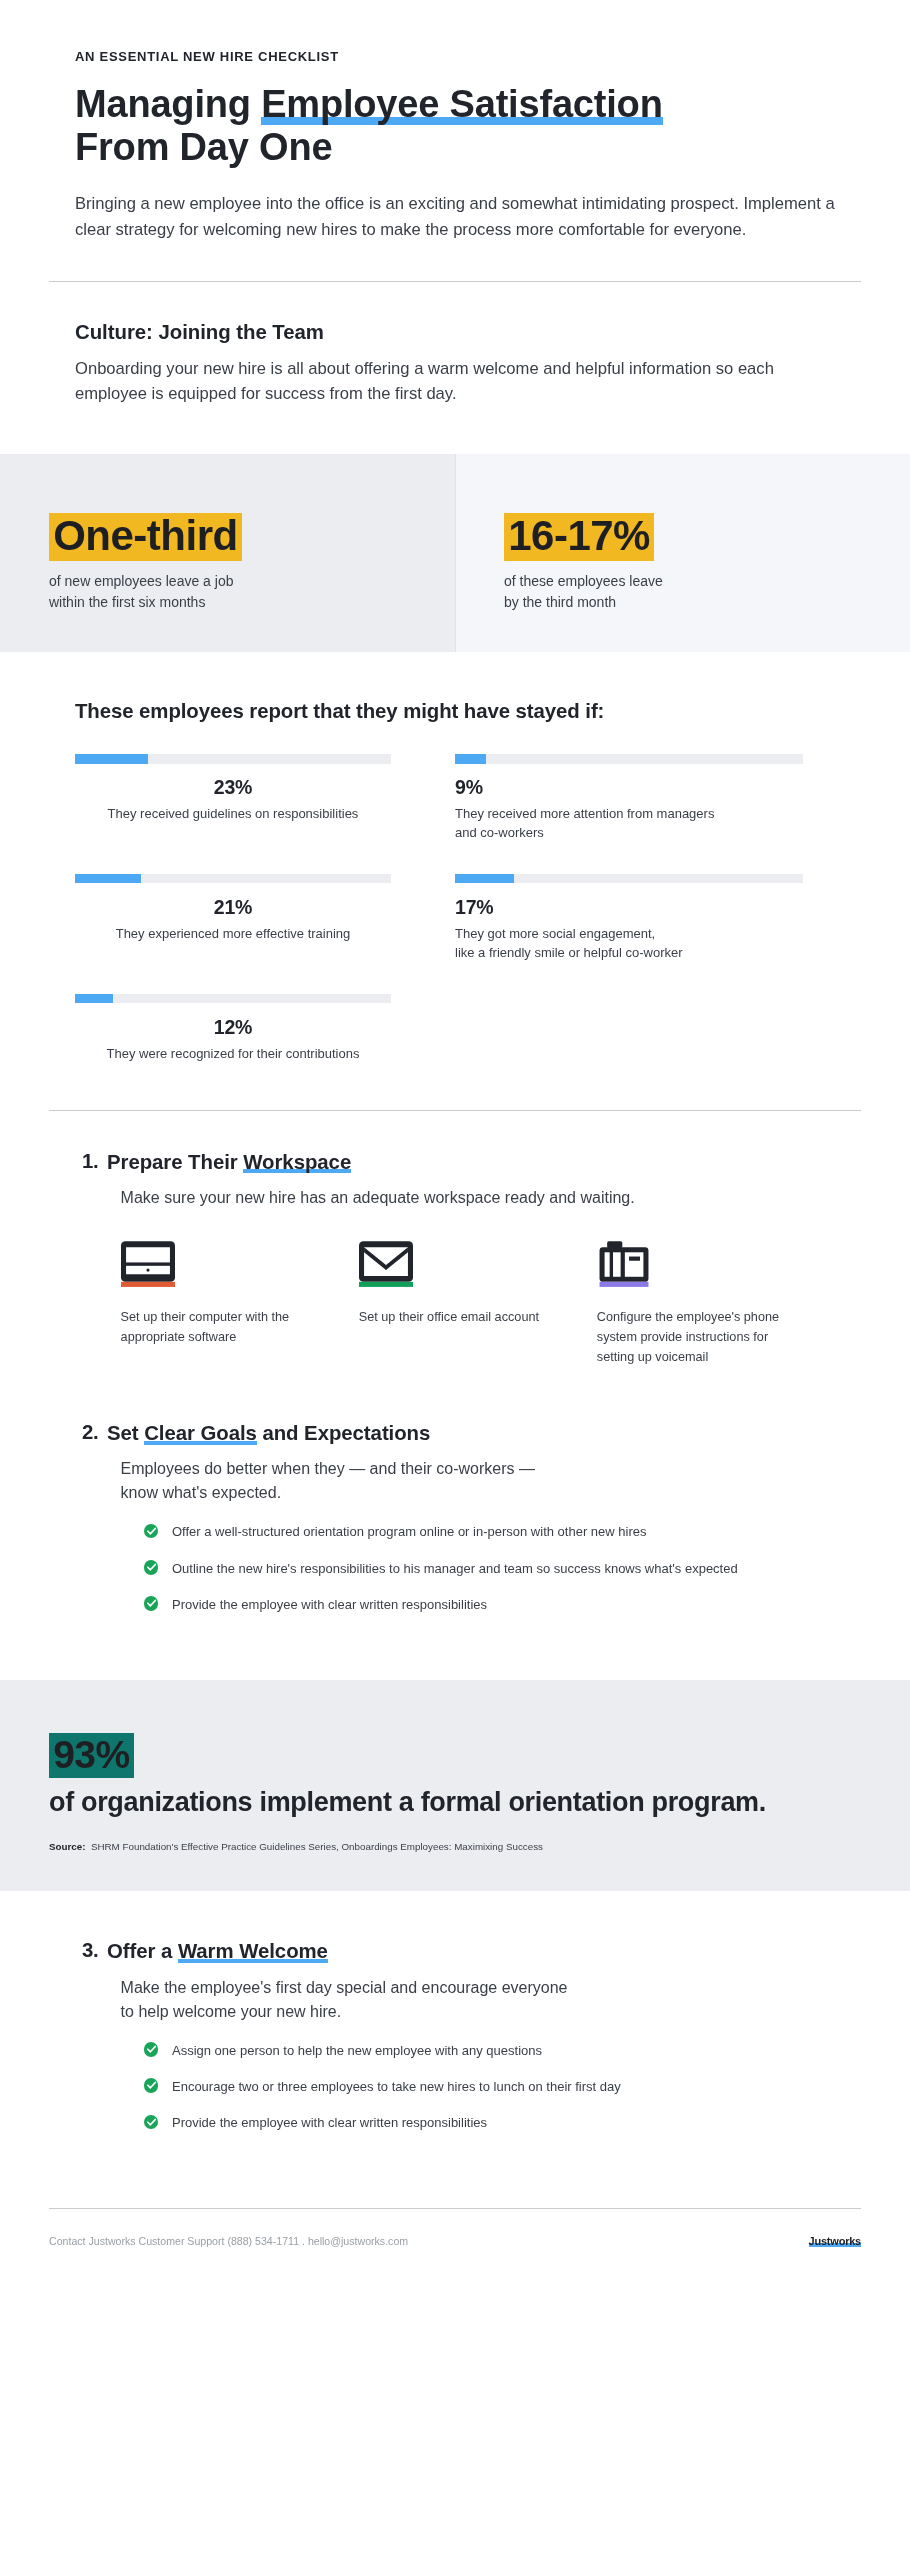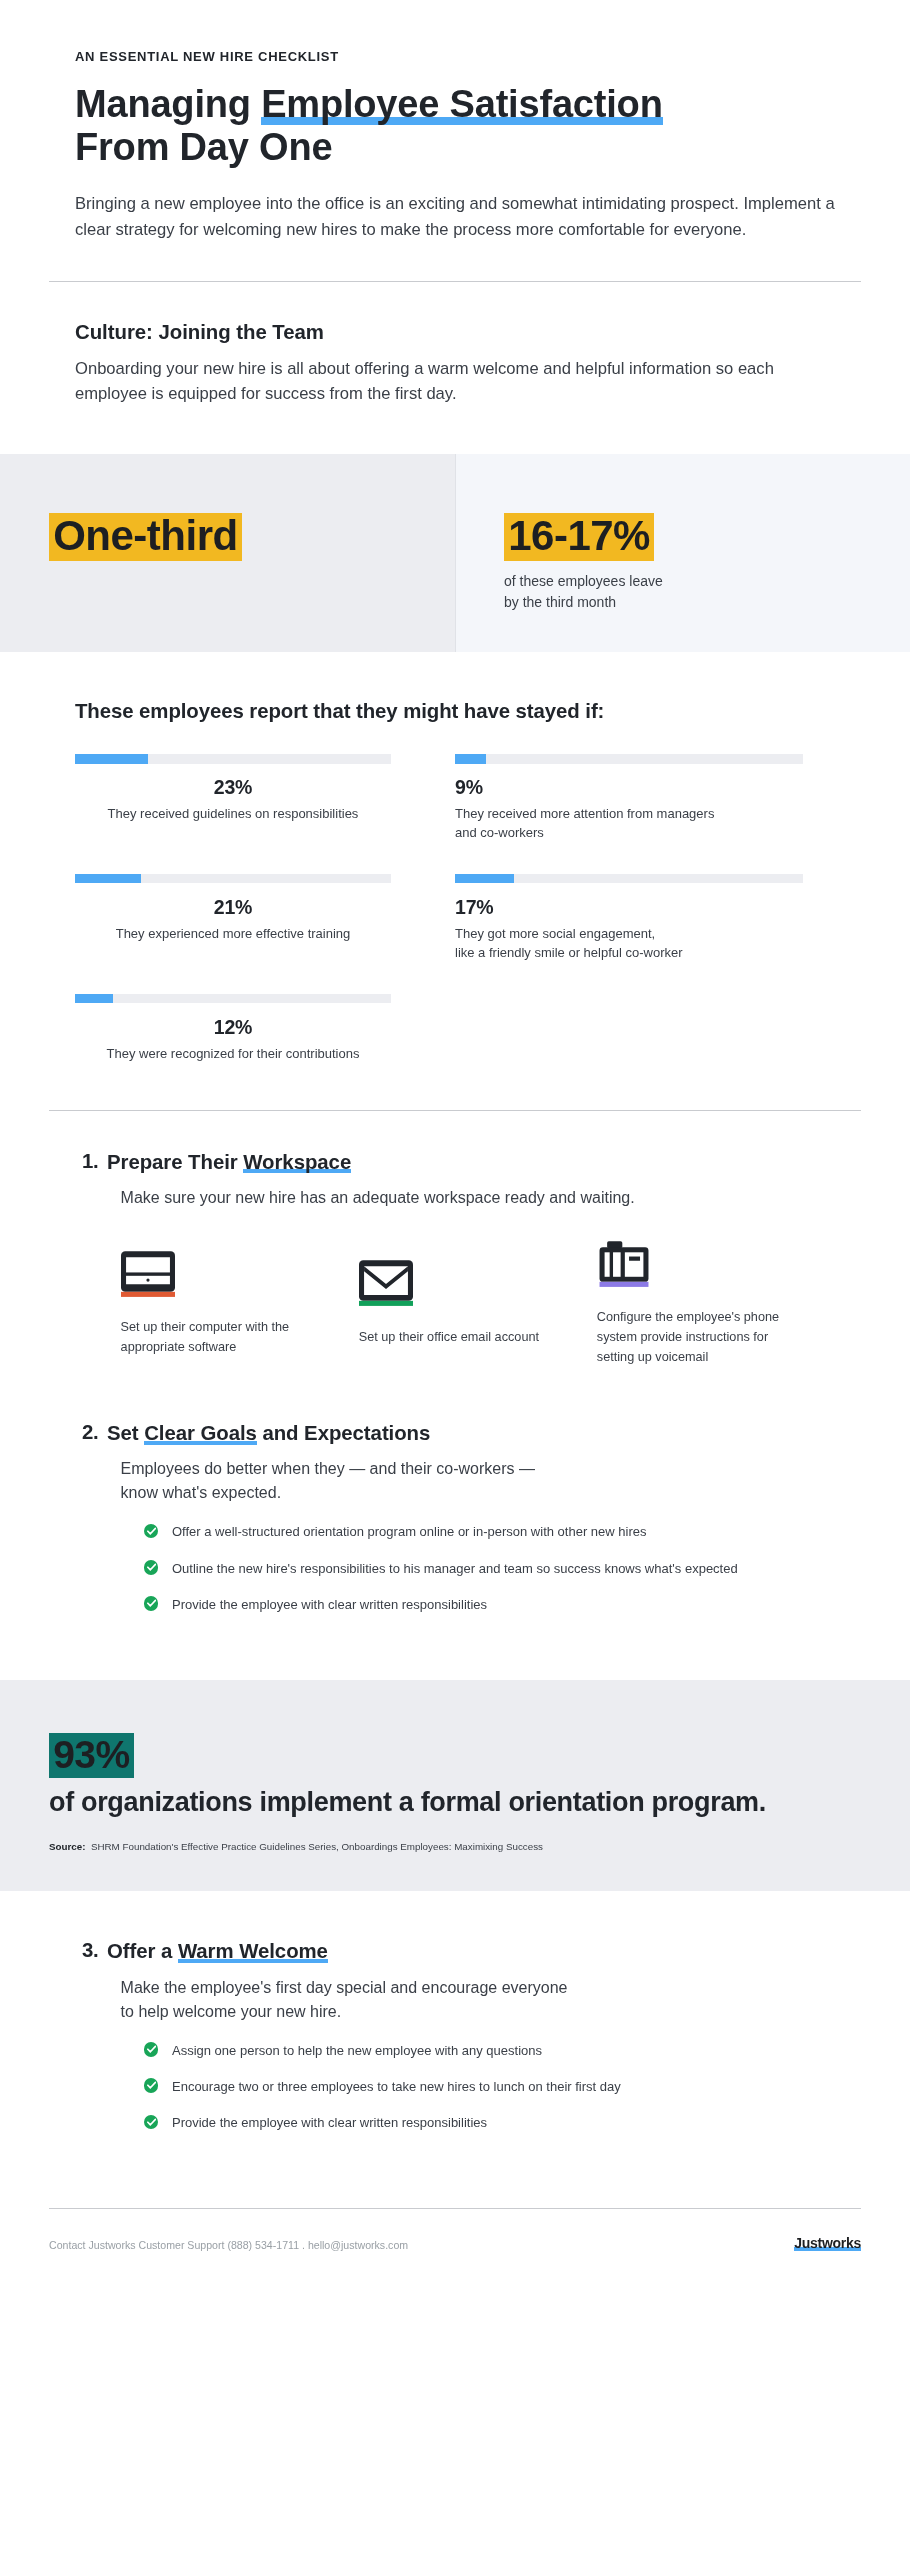--- a/index.html
+++ b/index.html
@@ -70,21 +70,21 @@
   }
   .step-body{flex:1;}
   .step-title{font-size:20.4px;font-weight:bold;margin:0;letter-spacing:-0.003em;line-height:1.18;}
   .hl-blue-sm{
     background-image:linear-gradient(to top,#4ea9f5 0,#4ea9f5 4.2px,transparent 4.2px);
     padding-bottom:0.8px;
   }
   .step-desc{font-size:16px;line-height:1.5;color:#3a3f47;margin:12px 0 0 13.6px;}
 
   
-  .icon-row{display:flex;margin:31px 0 0 13.6px;align-items:center;}
+  .icon-row{display:flex;margin:31px 0 0 13.6px;}
   .icon-col{width:33.33%;box-sizing:border-box;padding-right:39px;}
   .icon-box{width:54px;height:53px;position:relative;}
   .icon-cap{font-size:12.7px;line-height:1.55;color:#3a3f47;margin-top:14.4px;}
 
   
   .checks{margin:17px 0 0 37px;}
   .check-item{display:flex;margin-bottom:17px;}
   .check-ic{
     flex:0 0 14.4px;width:14.4px;height:14.4px;border-radius:50%;
     background:#18a558;margin-top:1.7px;margin-right:13.6px;position:relative;
@@ -101,21 +101,21 @@
     margin-top:12px;
   }
   .b93-txt{font-size:27px;font-weight:bold;line-height:1.27;margin-top:6.8px;letter-spacing:-0.012em;}
   .b93-src{font-size:9.8px;color:#3a3f47;margin-top:22px;}
   .b93-src b{font-weight:bold;color:#21252b;}
 
   
   .footer{display:flex;align-items:flex-end;justify-content:space-between;padding:25.5px 49px 0 49px;}
   .foot-txt{font-size:10.6px;color:#9aa0a6;}
   .foot-logo{
-    font-size:14px;font-weight:bold;color:#1d1f22;letter-spacing:-0.02em;
+    font-size:11px;font-weight:bold;color:#1d1f22;letter-spacing:-0.02em;
     background-image:linear-gradient(to top,#4ea9f5 0,#4ea9f5 4.2px,transparent 4.2px);
     padding-bottom:0.8px;
     text-align:center;
   }
 </style>
 </head>
 <body>
 
 <div class="page">
 
@@ -132,20 +132,24 @@
   <div class="wrap">
     <h2 class="sec-h">Culture: Joining the Team</h2>
     <p class="sec-p">Onboarding your new hire is all about offering a warm welcome and helpful information so each employee is equipped for success from the first day.</p>
   </div>
 
   <div style="height:48px"></div>
 
   <div class="stat-band">
     <div class="stat-cell a">
       <div class="stat-big">One-third</div>
+      <div class="stat-sub">
+        <span>of new employees leave a job</span><br>
+        <span>within the first six months</span>
+      </div>
     </div>
     <div class="stat-cell b">
       <div class="stat-big">16-17%</div>
       <div class="stat-sub">
         <span>of these employees leave</span><br>
         <span>by the third month</span>
       </div>
     </div>
   </div>
 

